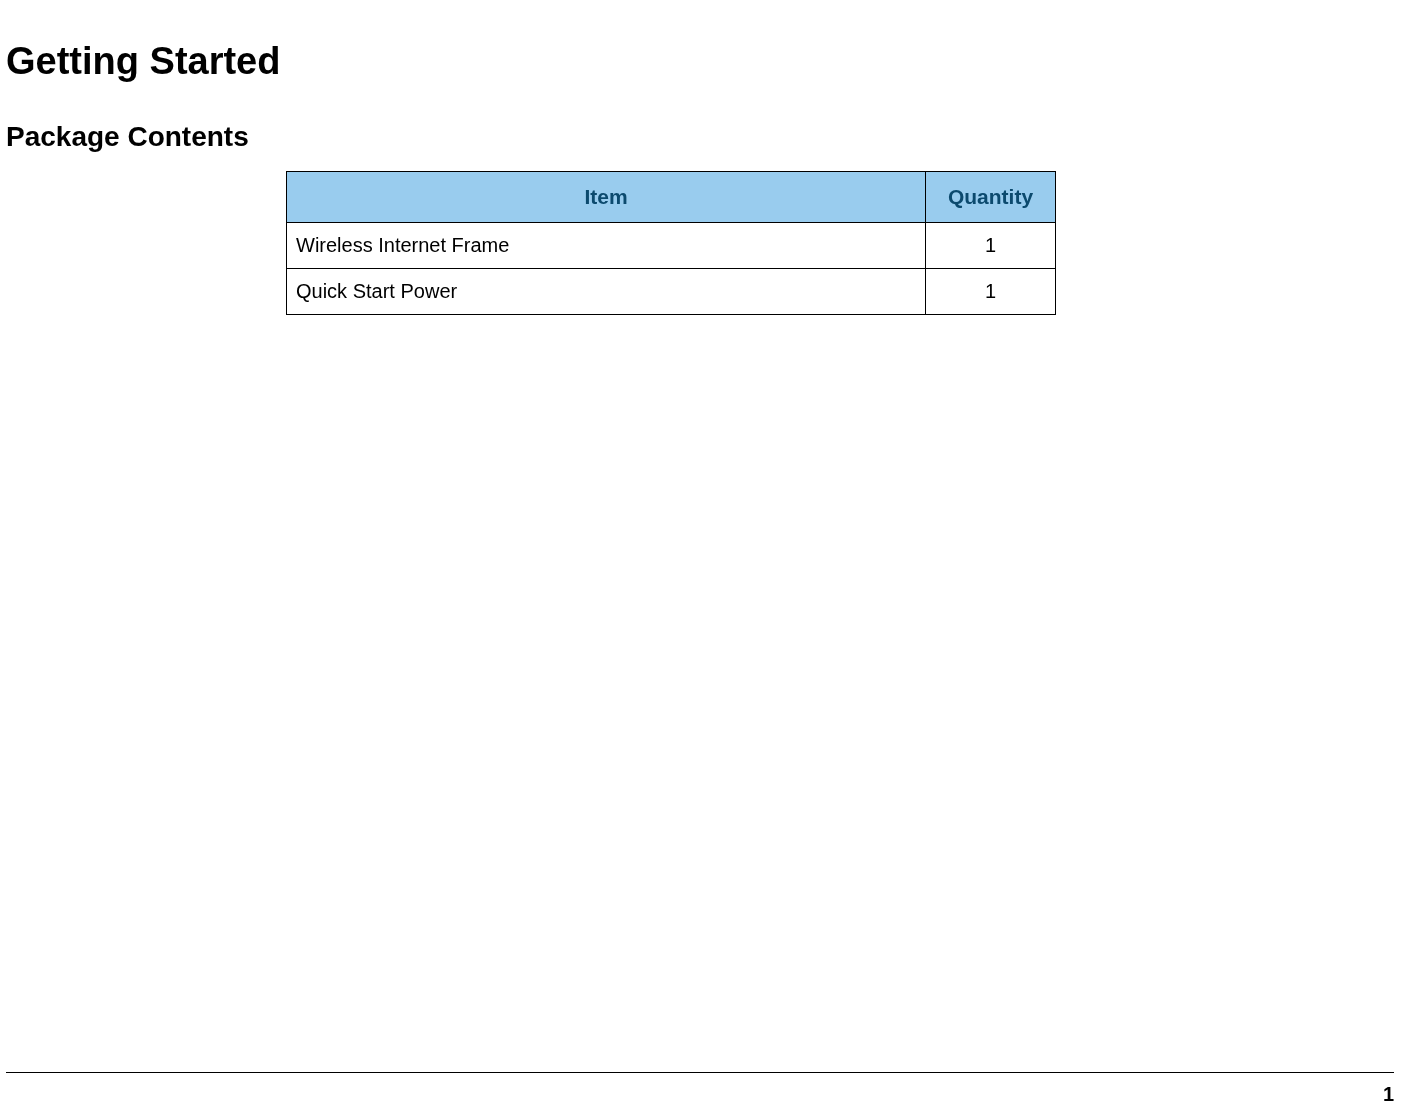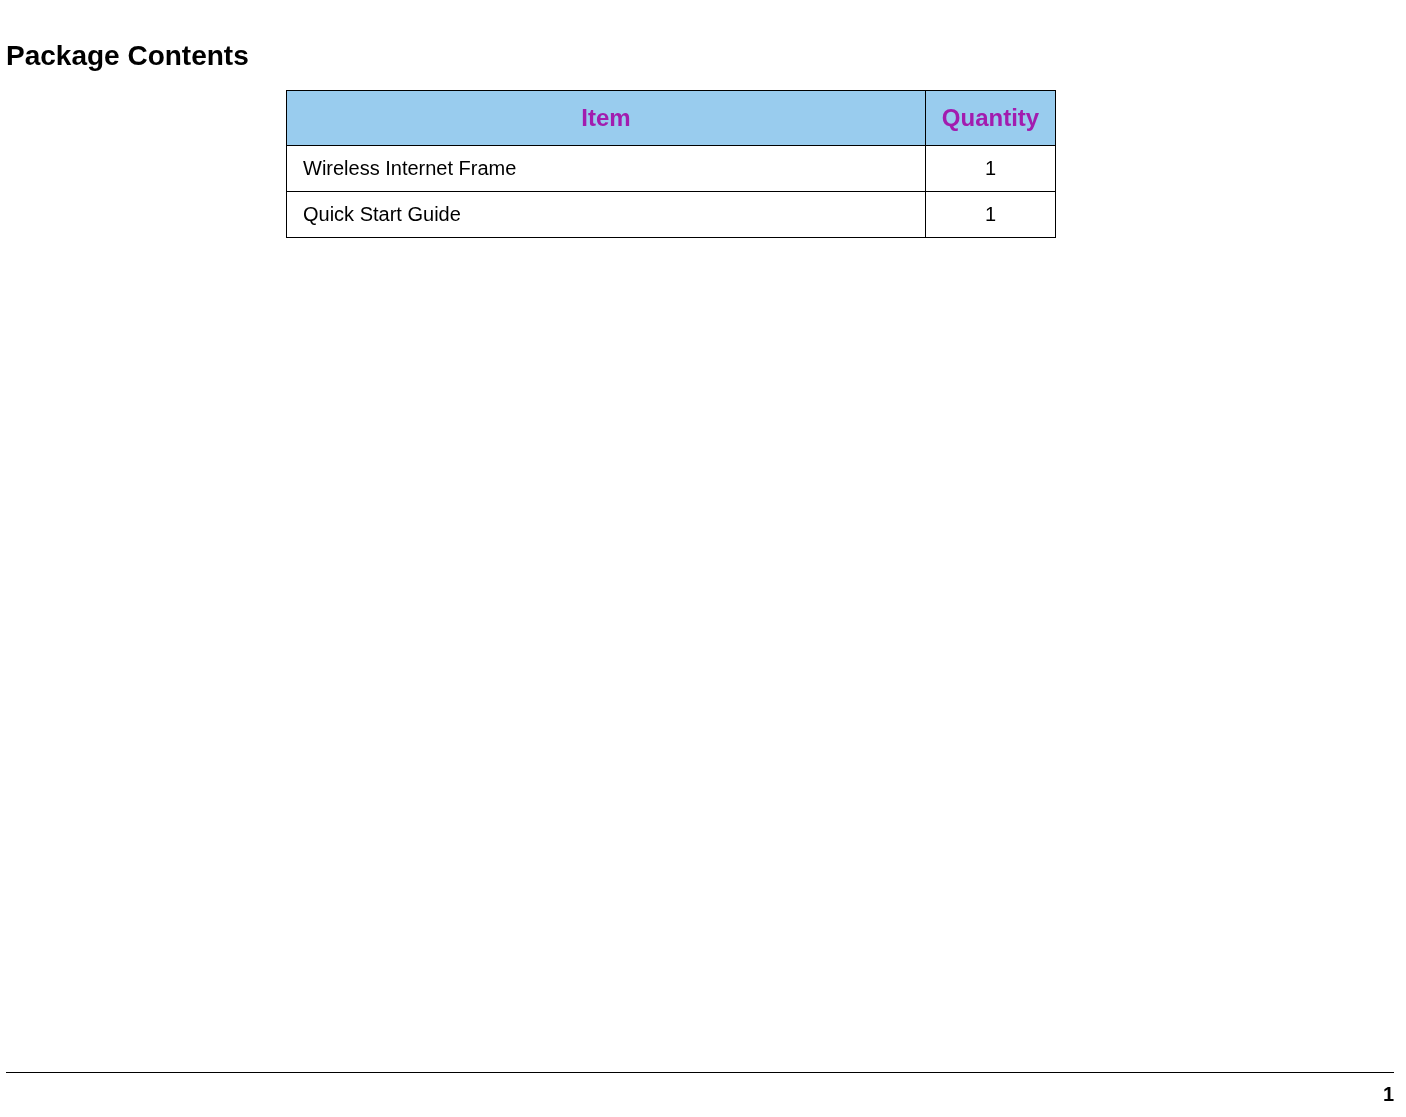--- a/index.html
+++ b/index.html
@@ -42,35 +42,35 @@
       padding-right: 70px;
     }
     table {
       border-collapse: collapse;
       width: 770px;
     }
     th {
       background-color: #99ccee;
       border: 1px solid #000;
       padding: 13px 8px;
-      font-size: 24px;
+      font-size: 21px;
       font-weight: bold;
       text-align: center;
-      color: #a21caf;
+      color: #0c4a6e;
     }
     th.item-col {
       width: 640px;
     }
     th.qty-col {
       width: 130px;
       margin-top: 40px;
     }
     td {
       border: 1px solid #000;
-      padding: 11px 16px;
+      padding: 11px 9px;
       font-size: 20px;
       color: #000;
     }
     td.item-cell {
       text-align: left;
     }
     td.qty-cell {
       text-align: center;
     }
     .footer {
@@ -87,37 +87,38 @@
       top: 10px;
       font-size: 20px;
       font-weight: bold;
       color: #000;
     }
   </style>
 </head>
 <body>
 
 <div class="content">
+  <h1>Getting Started</h1>
   <h2>Package Contents</h2>
 
   <div class="table-wrapper">
     <table>
       <thead>
         <tr>
           <th class="item-col">Item</th>
           <th class="qty-col">Quantity</th>
         </tr>
       </thead>
       <tbody>
         <tr>
           <td class="item-cell">Wireless Internet Frame</td>
           <td class="qty-cell">1</td>
         </tr>
         <tr>
-          <td class="item-cell">Quick Start Guide</td>
+          <td class="item-cell">Quick Start Power</td>
           <td class="qty-cell">1</td>
         </tr>
       </tbody>
     </table>
   </div>
 </div>
 
 <div class="footer">
   <span class="page-number">1</span>
 </div>

